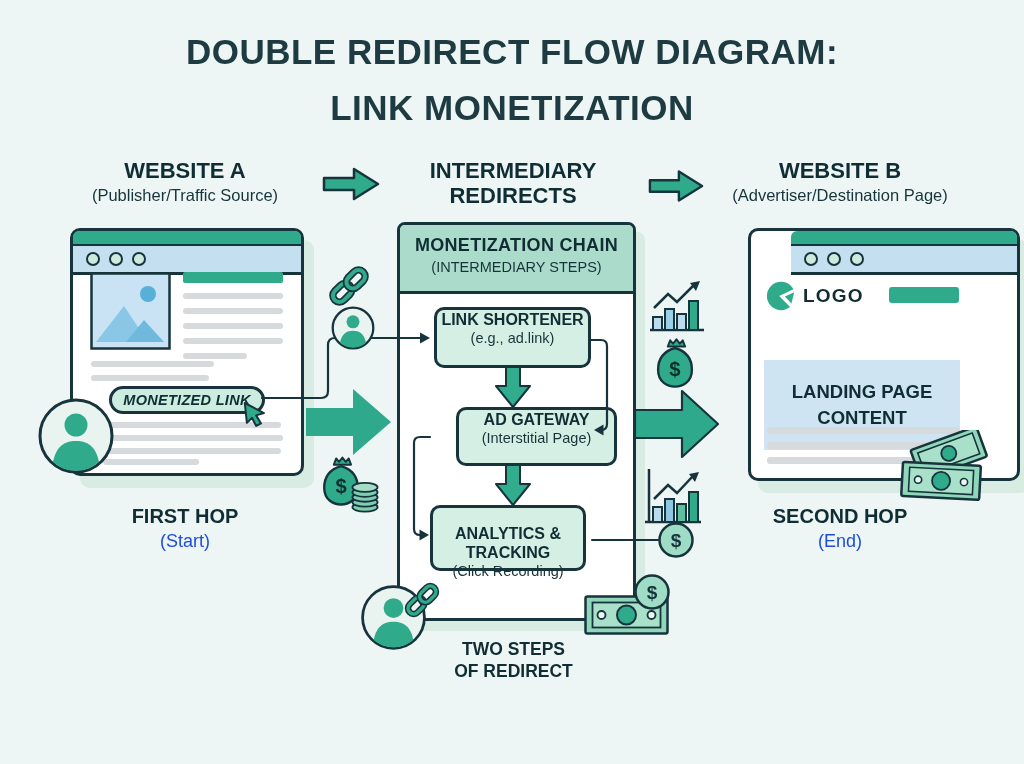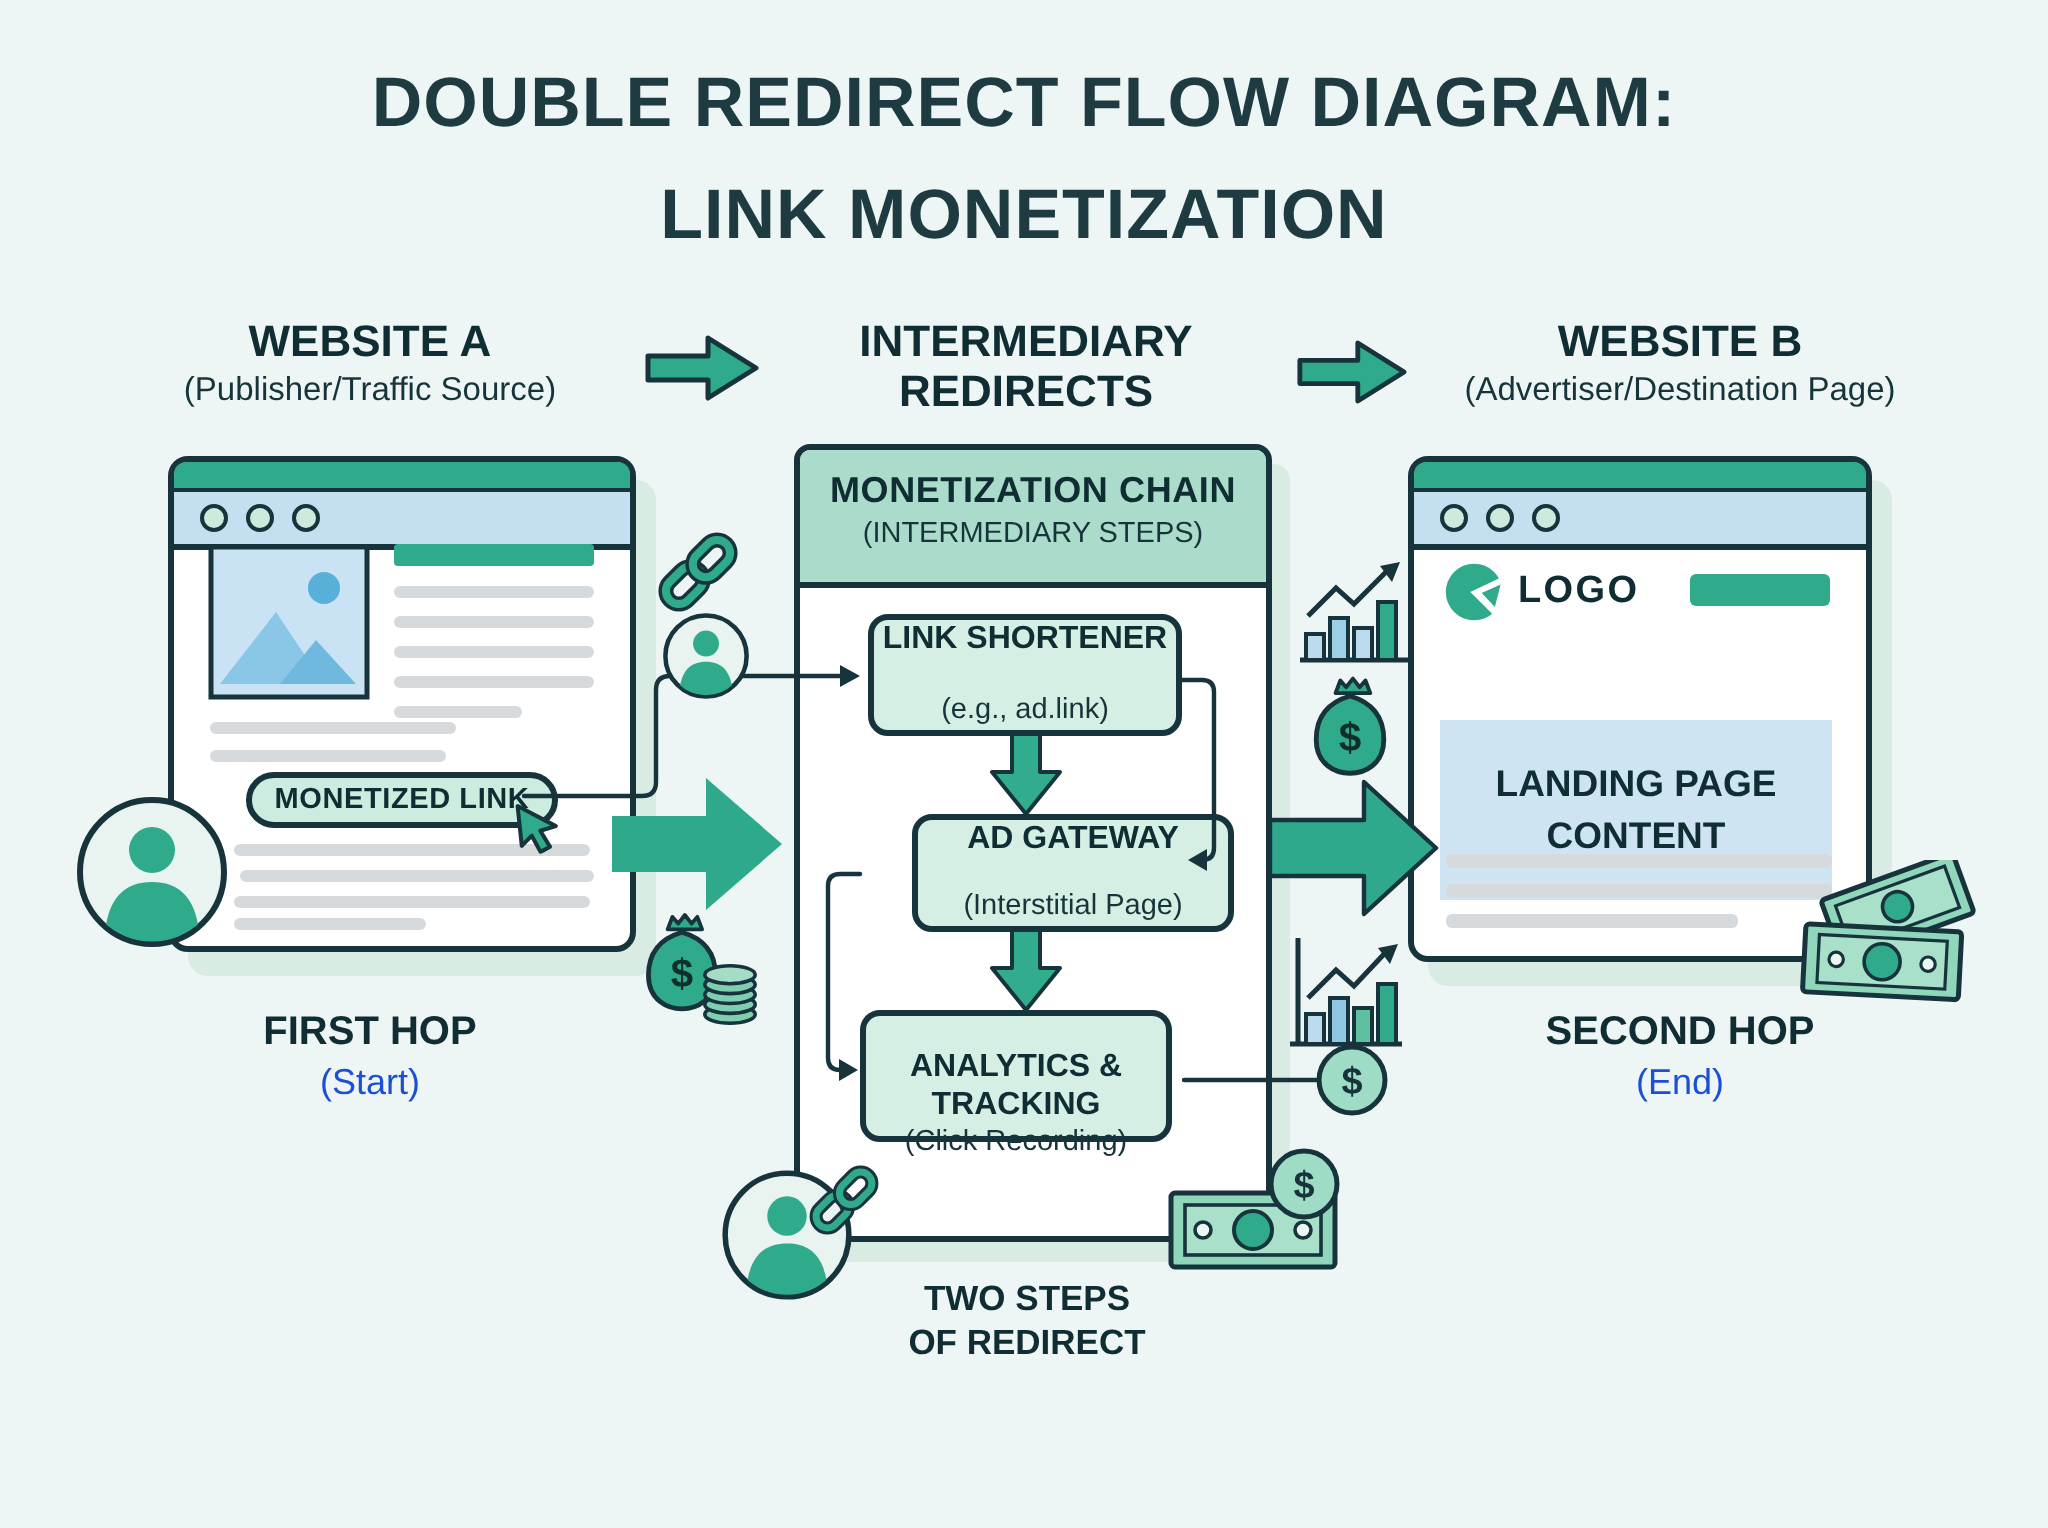--- a/index.html
+++ b/index.html
@@ -24,21 +24,21 @@
   .gline{position:absolute;height:6px;border-radius:3px;background:#d7dadc;}
   .midbox{
     position:absolute;left:397px;top:222px;width:233px;height:393px;background:#ffffff;
     border:3px solid #17343c;border-radius:8px;box-shadow:9px 10px 0 #d8ece3;z-index:2;
   }
   .midhead{height:57px;background:#abdccb;border-bottom:3px solid #17343c;border-radius:5px 5px 0 0;padding-top:9px;}
   .midhead .t{font-size:18px;font-weight:bold;letter-spacing:.3px;color:#0f2d33;line-height:23px;}
   .midhead .s{font-size:14.5px;color:#17343a;line-height:20px;}
   .step{
     position:absolute;background:#d6efe4;border:3px solid #17343c;border-radius:10px;
-    display:flex;flex-direction:column;justify-content:space-between;text-align:center;
+    display:flex;flex-direction:column;justify-content:flex-start;text-align:center;
   }
   .step .t{font-size:16px;font-weight:bold;color:#0f2d33;line-height:19px;}
   .step .s{font-size:14.5px;color:#17343a;line-height:19px;}
   .pill{
     position:absolute;left:36px;top:155px;width:156px;height:28px;border-radius:15px;
     background:#cbecdf;border:3px solid #17343c;display:flex;align-items:center;justify-content:center;
     font-size:14.5px;font-weight:bold;letter-spacing:.3px;color:#0f2d33;box-sizing:border-box;
   }
   .cap-t{font-size:20px;font-weight:bold;color:#0f2d33;line-height:25px;}
   .cap-s{font-size:18px;color:#1d4ed8;line-height:24px;}
@@ -77,21 +77,21 @@
 
   <svg class="icon" style="left:648px;top:168px;" width="56" height="36" viewBox="0 0 58 36">
     <polygon points="2,12 32,12 32,3 56,18 32,33 32,24 2,24" fill="#2fab8c" stroke="#17343c" stroke-width="2.5" stroke-linejoin="round"></polygon>
   </svg>
 
   <div class="abs ctr" style="left:716px;top:158px;width:248px;">
     <div class="col-title">WEBSITE B</div>
     <div class="col-sub">(Advertiser/Destination Page)</div>
   </div>
 
-  <div class="browser" style="left:84px;top:228px;width:228px;height:242px;">
+  <div class="browser" style="left:70px;top:228px;width:228px;height:242px;font-style:italic;">
     <div class="titlebar"></div>
     <div class="tabbar">
       <div class="dot"></div>
       <div class="dot"></div>
       <div class="dot"></div>
     </div>
 
     <svg class="abs" style="left:17px;top:41px;" width="81" height="78" viewBox="0 0 81 78">
       <rect x="1.5" y="1.5" width="78" height="75" fill="#c9e3f4" stroke="#17343c" stroke-width="2.5"></rect>
       <circle cx="58" cy="22" r="8" fill="#58b0d8"></circle>
@@ -292,21 +292,21 @@
     </g>
     <path d="M13 33 L27 19 L36 27 L52 10" stroke="#17343c" stroke-width="2.5" fill="none"></path>
     <polygon points="58,6 48,8 54,16" fill="#17343c"></polygon>
   </svg>
 
   <svg class="icon" style="left:657px;top:521px;" width="38" height="38" viewBox="0 0 38 38">
     <circle cx="19" cy="19" r="16.5" fill="#9fdcc6" stroke="#17343c" stroke-width="2.5"></circle>
     <text x="19" y="26" font-size="19" font-weight="bold" fill="#17343c" text-anchor="middle" font-family="Liberation Sans, sans-serif">$</text>
   </svg>
 
-  <div class="browser" style="left:704px;top:228px;width:226px;height:247px;">
+  <div class="browser" style="left:748px;top:228px;width:226px;height:247px;padding-left:40px;">
     <div class="titlebar"></div>
     <div class="tabbar">
       <div class="dot"></div>
       <div class="dot"></div>
       <div class="dot"></div>
     </div>
 
     <svg class="abs" style="left:14px;top:48px;" width="34" height="34" viewBox="0 0 36 36">
       <circle cx="17" cy="18" r="15" fill="#2fab8c"></circle>
       <polygon points="34,9 15,18 30,33" fill="#ffffff"></polygon>

